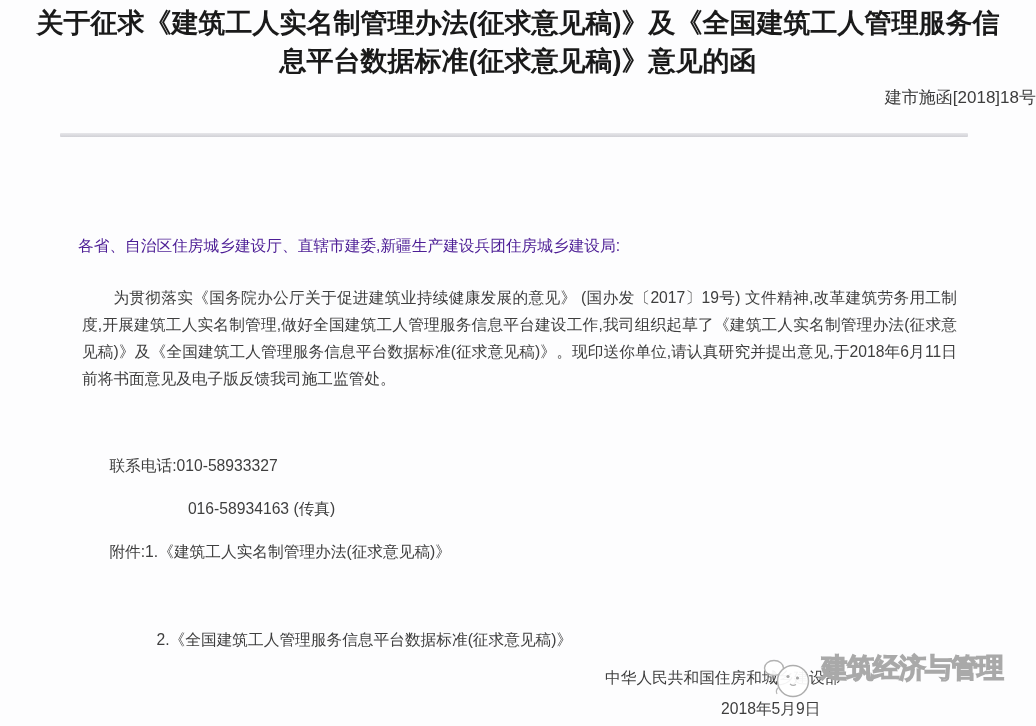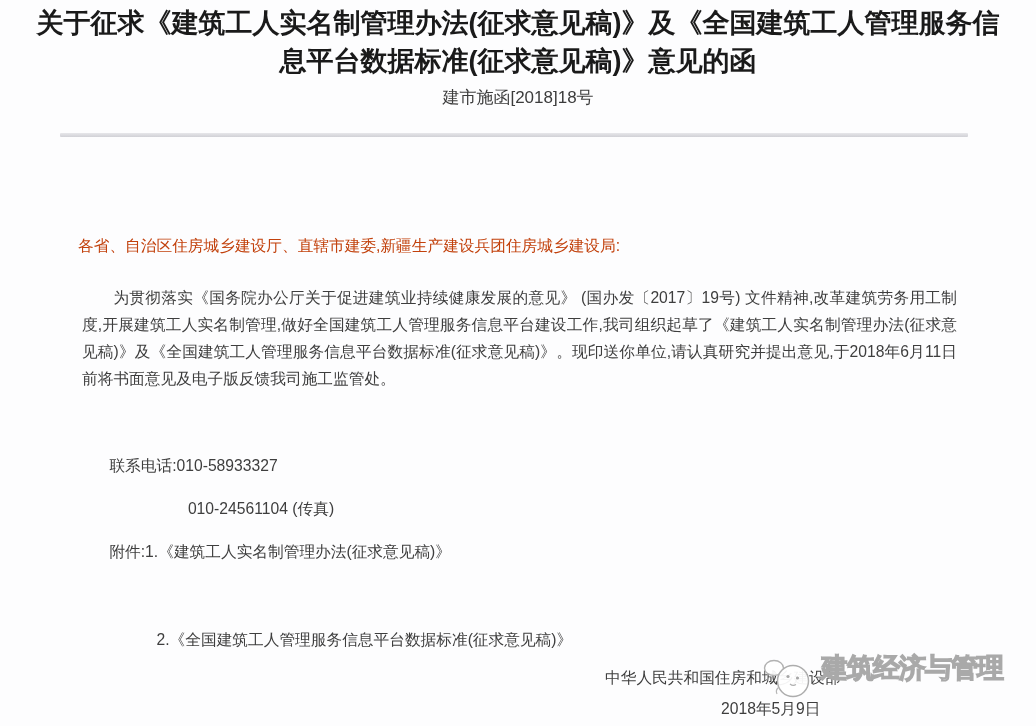--- a/index.html
+++ b/index.html
@@ -18,37 +18,37 @@
     text-align: center;
     font-size: 27px;
     line-height: 38px;
     font-weight: bold;
     color: #1a1a1a;
   }
   .tline { display: block; white-space: nowrap; }
   .docnum {
     position: absolute;
     top: 86px; left: 0; right: 0;
-    text-align: center;
+    text-align: right;
     font-size: 17px;
     color: #3c3c3c;
   }
   .divider {
     position: absolute;
     left: 60px; top: 133px;
     width: 908px; height: 4px;
     background: linear-gradient(#e7e7ea, #d1d1d6);
     border-radius: 1px;
   }
   .salutation {
     position: absolute;
     left: 78px; top: 231px;
     font-size: 15.7px;
     line-height: 29px;
-    color: #c2410c;
+    color: #4c1d95;
     white-space: nowrap;
   }
   .body-para {
     position: absolute;
     left: 78px; top: 280px;
     width: 875px;
     margin: 4px;
     font-size: 15.7px;
     line-height: 27px;
     color: #3e3e3e;
@@ -114,21 +114,21 @@
 
   <div class="docnum">建市施函[2018]18号</div>
 
   <div class="divider"></div>
 
   <div class="salutation">各省、自治区住房城乡建设厅、直辖市建委,新疆生产建设兵团住房城乡建设局:</div>
 
   <p class="body-para">为贯彻落实《国务院办公厅关于促进建筑业持续健康发展的意见》 (国办发〔2017〕19号) 文件精神,改革建筑劳务用工制度,开展建筑工人实名制管理,做好全国建筑工人管理服务信息平台建设工作,我司组织起草了《建筑工人实名制管理办法(征求意见稿)》及《全国建筑工人管理服务信息平台数据标准(征求意见稿)》。现印送你单位,请认真研究并提出意见,于2018年6月11日前将书面意见及电子版反馈我司施工监管处。</p>
 
   <div class="line contact-phone">联系电话:010-58933327</div>
-  <div class="line contact-fax">010-24561104 (传真)</div>
+  <div class="line contact-fax">016-58934163 (传真)</div>
   <div class="line attachment-1">附件:1.《建筑工人实名制管理办法(征求意见稿)》</div>
   <div class="line attachment-2">2.《全国建筑工人管理服务信息平台数据标准(征求意见稿)》</div>
 
   <div class="issuer">中华人民共和国住房和城乡建设部</div>
 
   <div class="watermark">
     <svg class="wm-logo" width="58" height="50" viewBox="0 0 58 50" xmlns="http://www.w3.org/2000/svg">
       <ellipse cx="15" cy="13" rx="9.5" ry="7.5" fill="rgba(255,255,255,0.92)" stroke="#b2b2b2" stroke-width="1.4"></ellipse>
       <circle cx="34" cy="26" r="15.5" fill="rgba(255,255,255,0.94)" stroke="#adadad" stroke-width="1.5"></circle>
       <circle cx="29" cy="21.5" r="1.6" fill="#a6a6a6"></circle>

